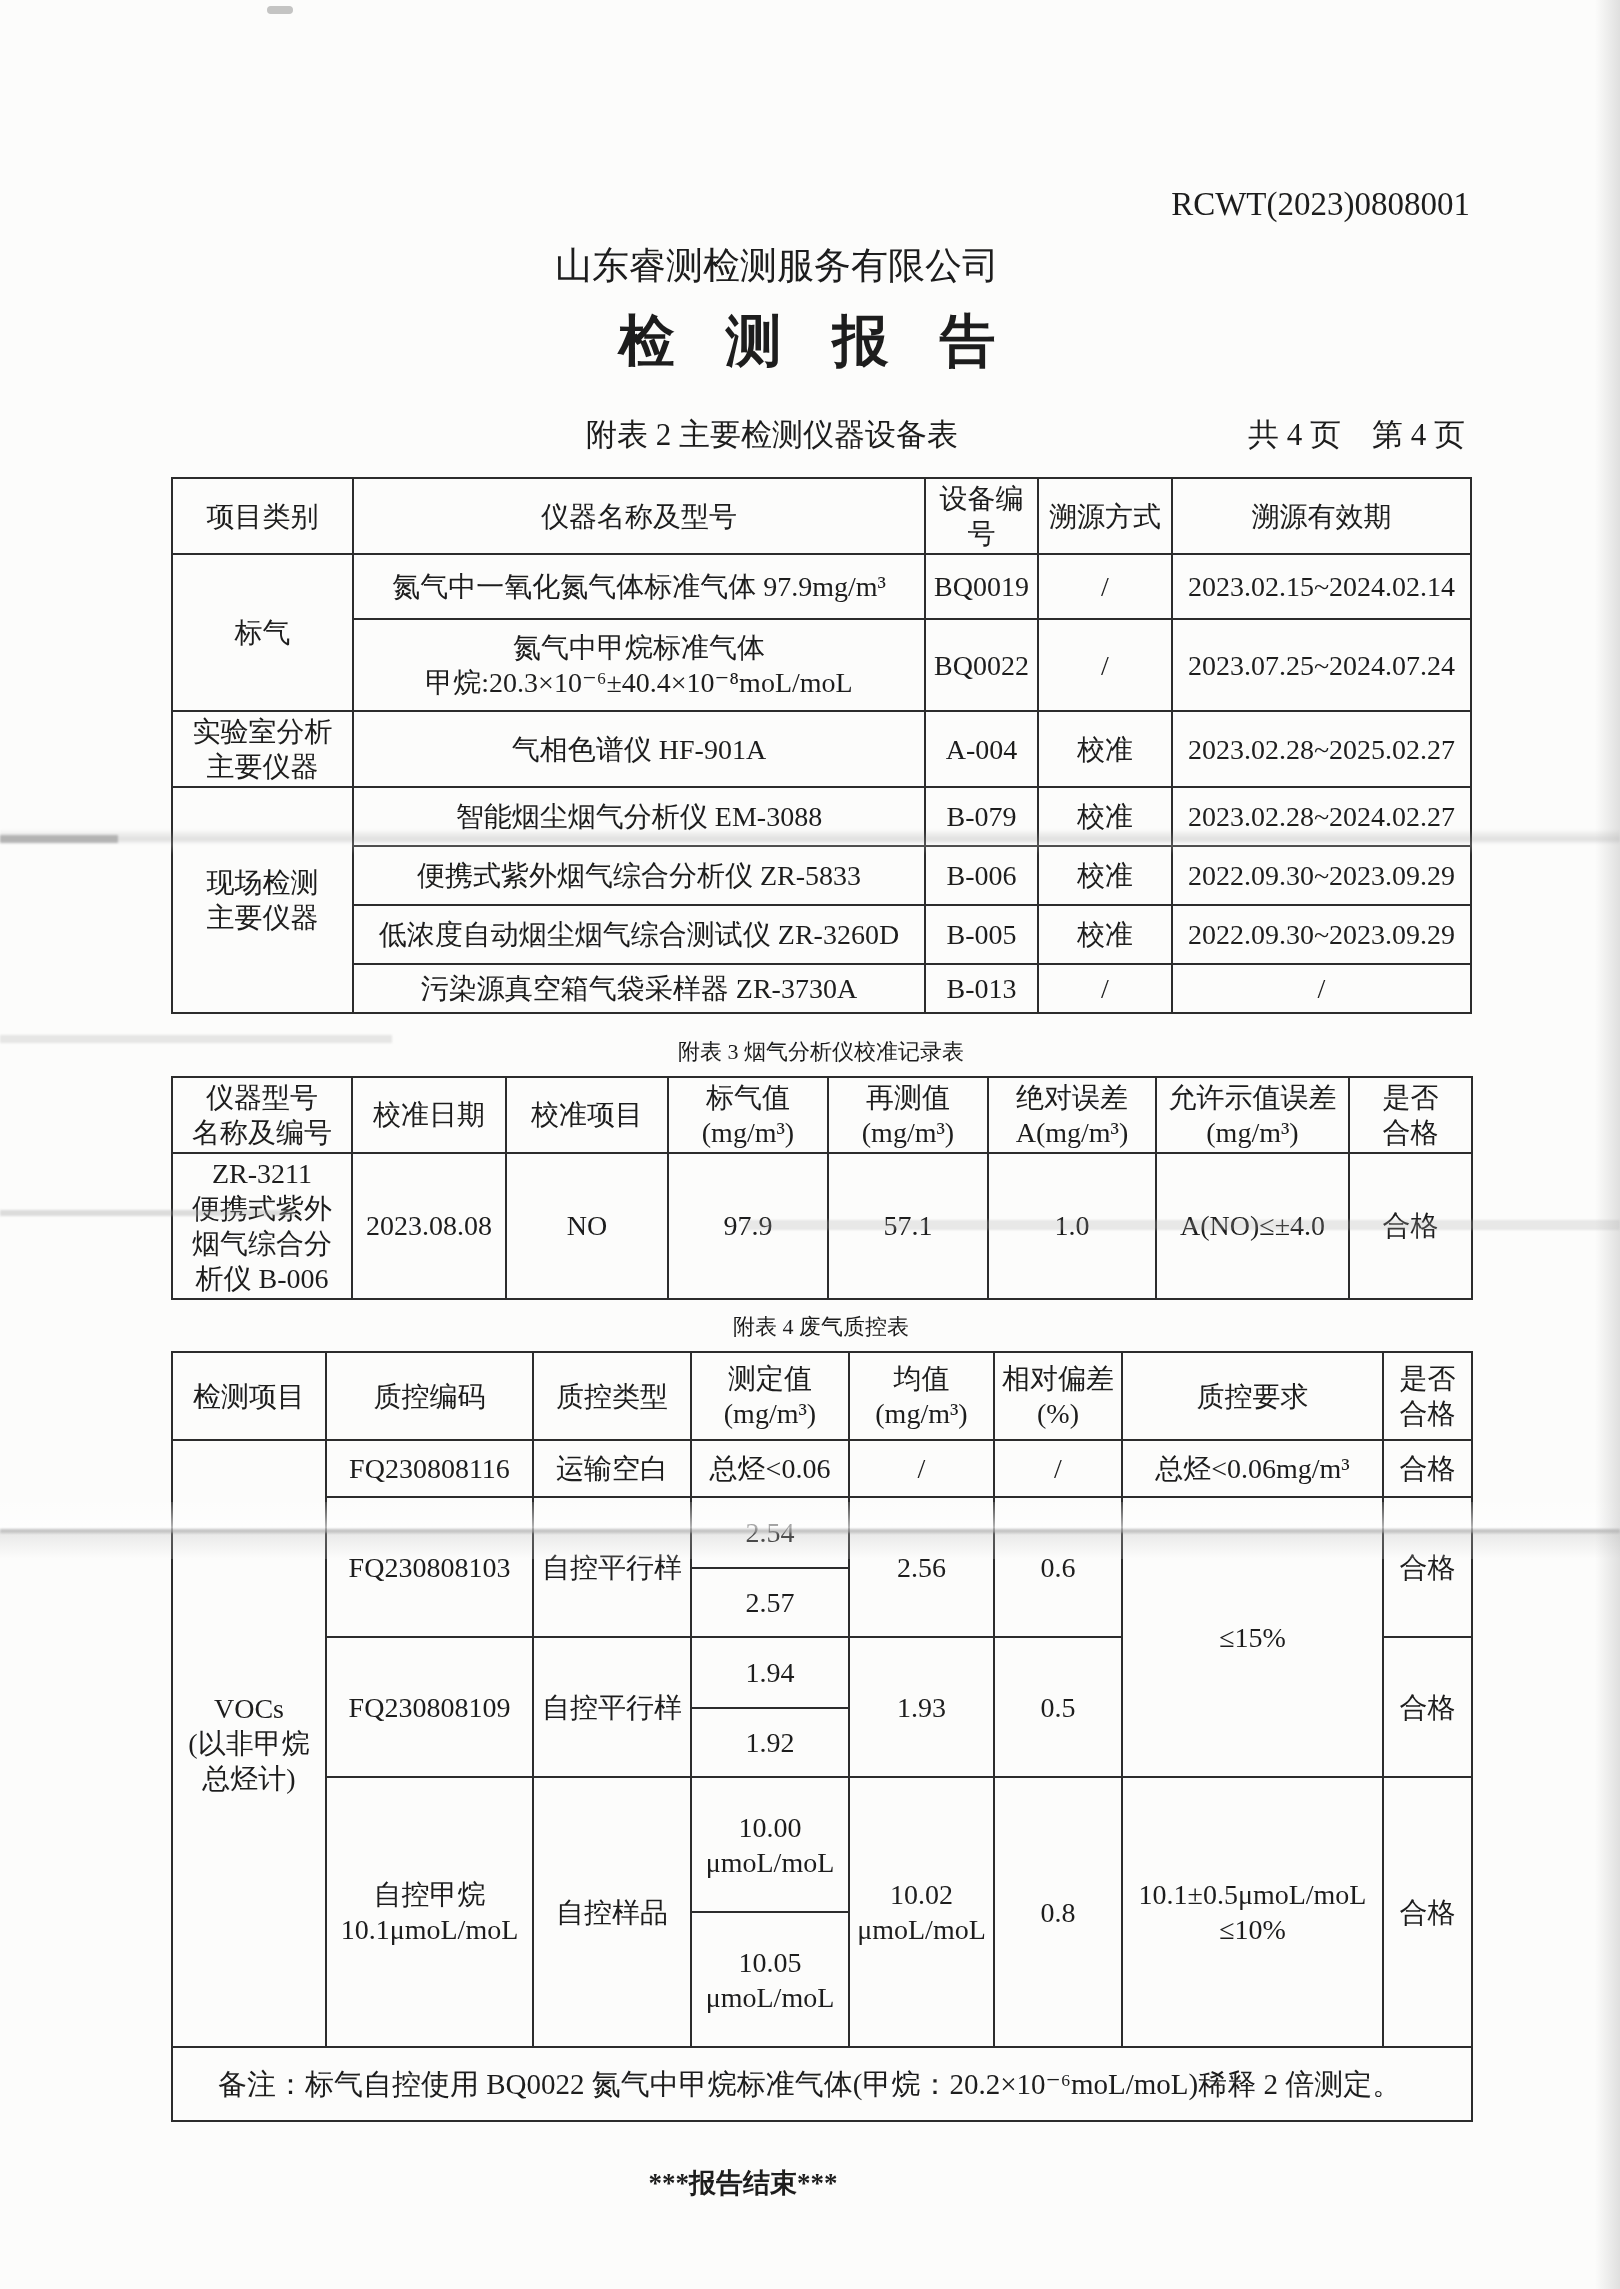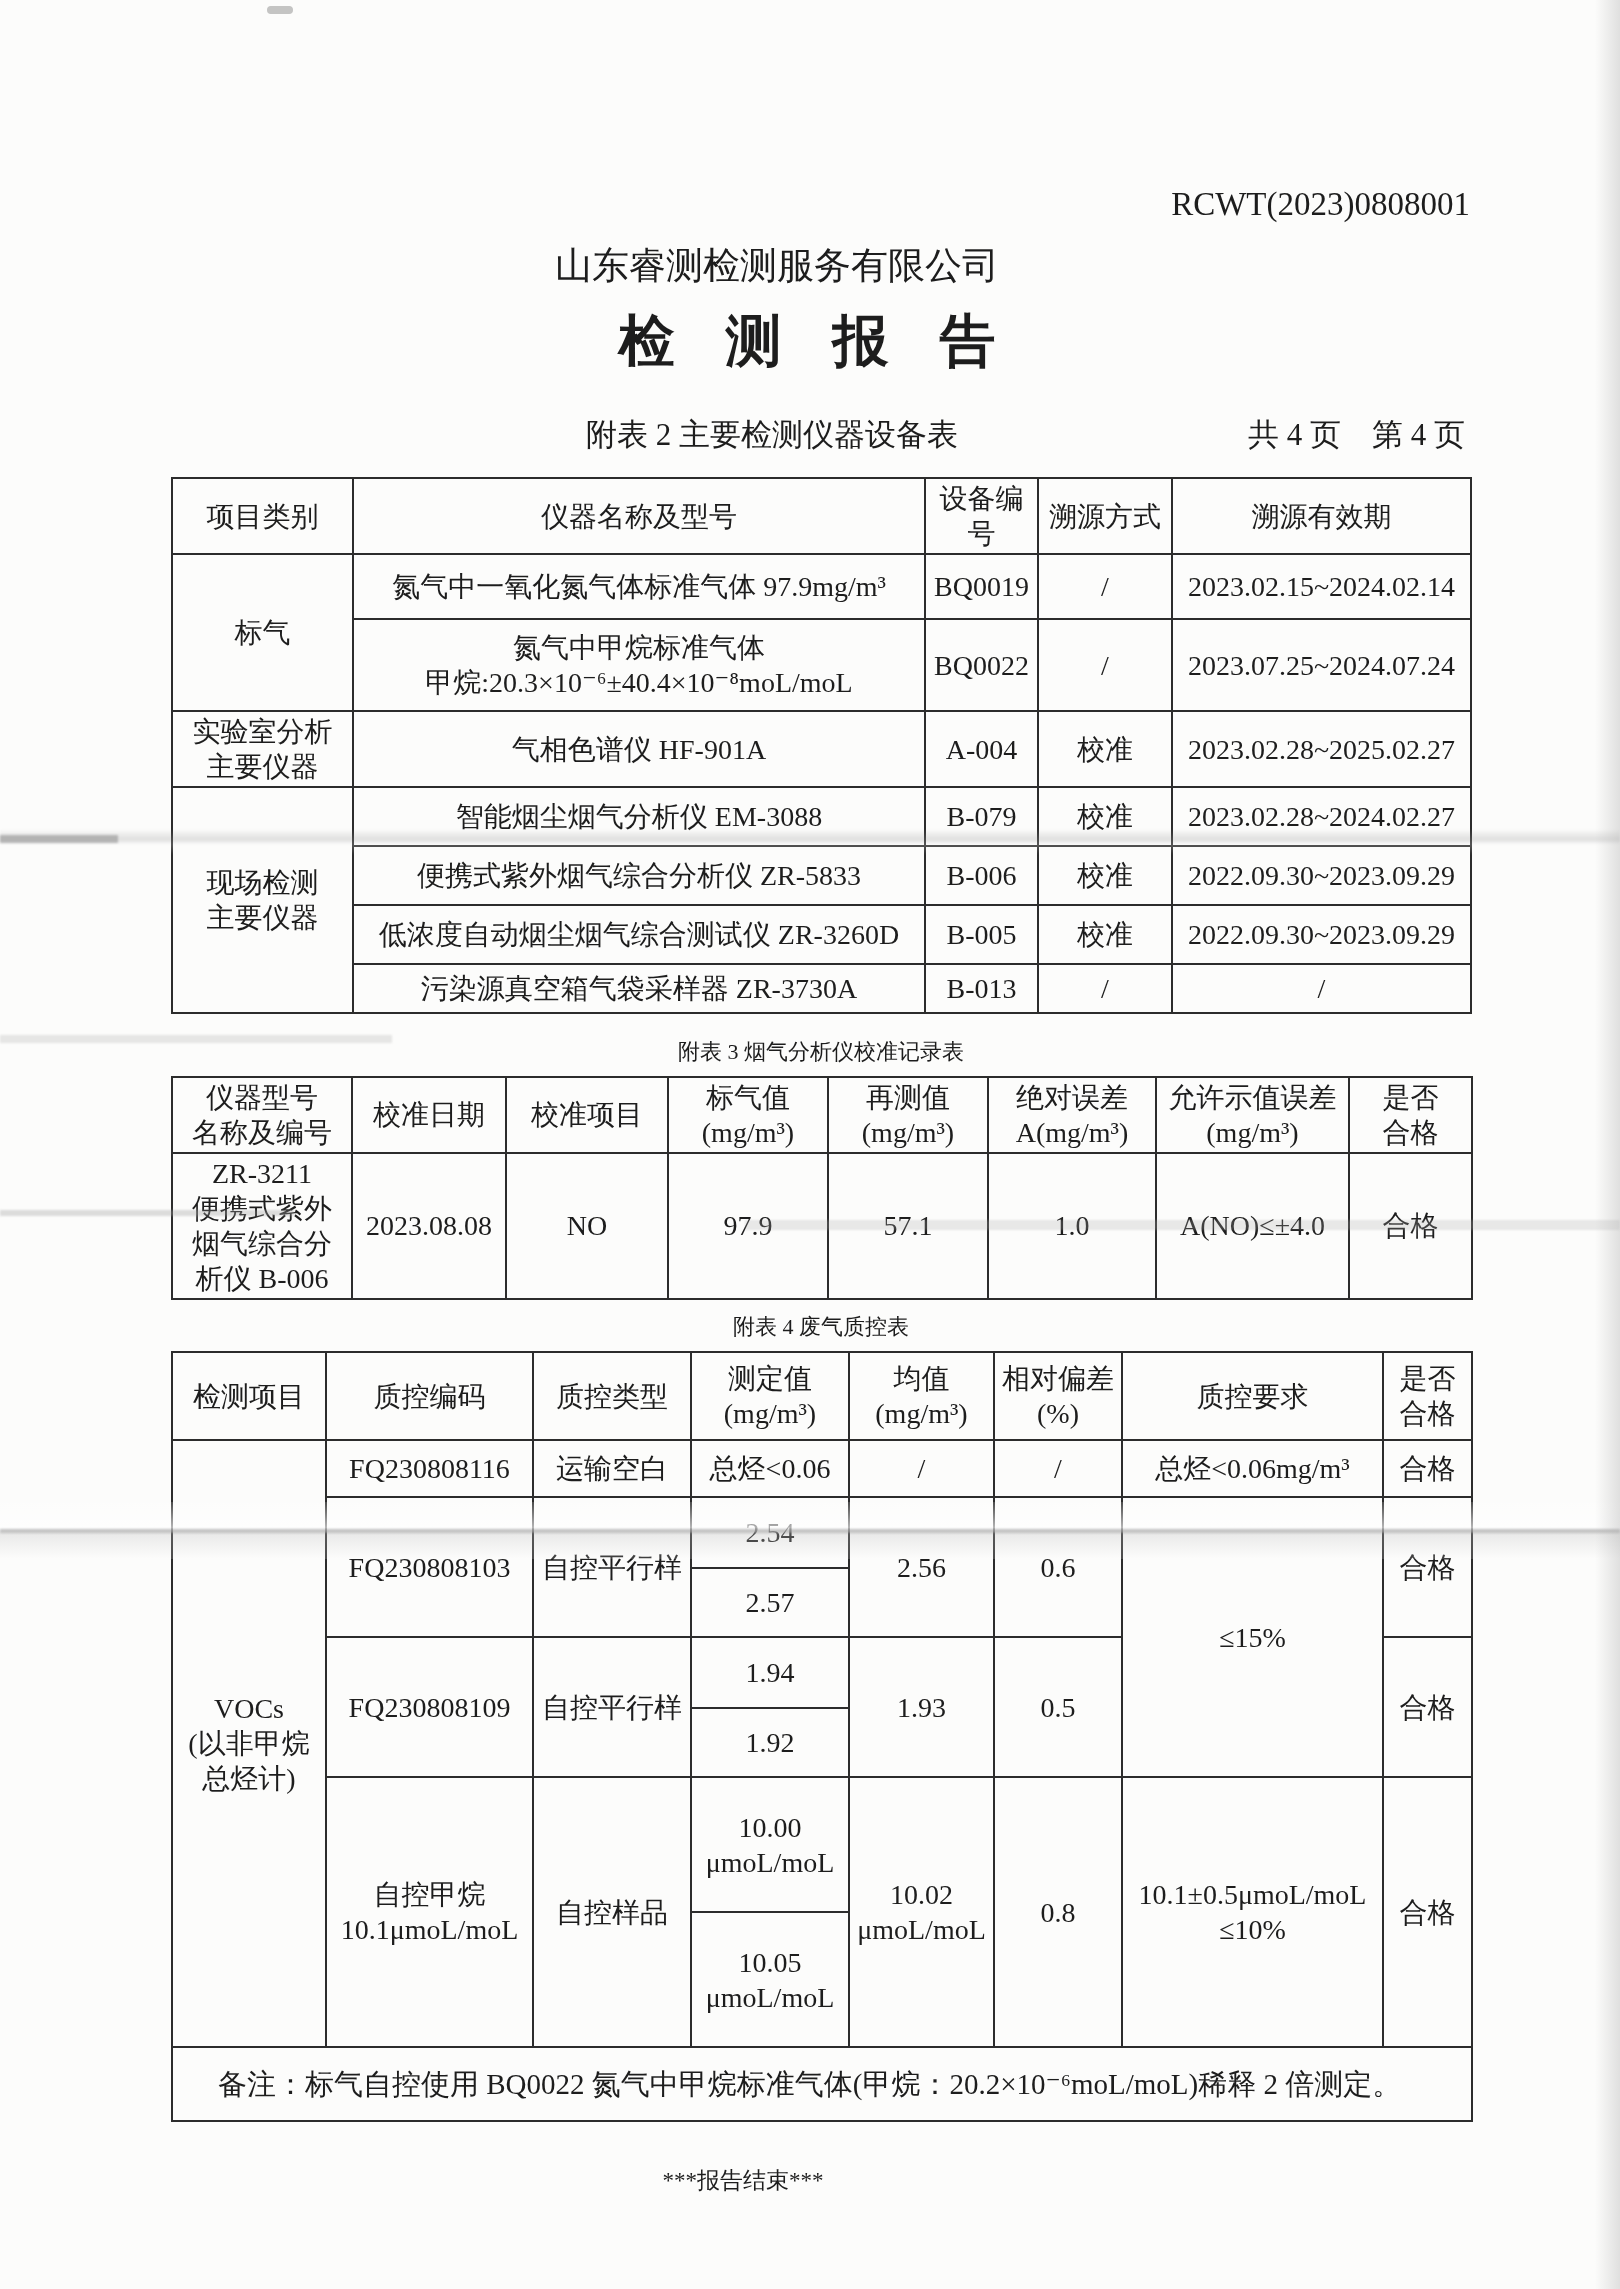--- a/index.html
+++ b/index.html
@@ -82,22 +82,22 @@
     font-size:29px;
   }
   .raise { }
   .footer {
     margin-top:43px;
     text-align:center;
   }
   .footer span {
     display:inline-block;
     transform:translateX(-67px);
-    font-size:23px;
-    font-weight:normal;
+    font-size:27px;
+    font-weight:bold;
   }
   
   .artifact { position:absolute; pointer-events:none; }
   .band1 {
     top:829px; left:0; width:1620px; height:25.5px;
     background:linear-gradient(to bottom, transparent, rgba(150,150,150,0.28) 40%, rgba(255,255,255,0.2) 60%, transparent);
     filter:blur(1px);
   }
   .band1b { top:835px; left:0; width:118px; height:7.8px; background:rgba(120,120,120,0.45); filter:blur(1px); }
   .band2 { top:1220px; left:745px; width:875px; height:9.8px; background:rgba(170,170,170,0.25); filter:blur(1px); }

